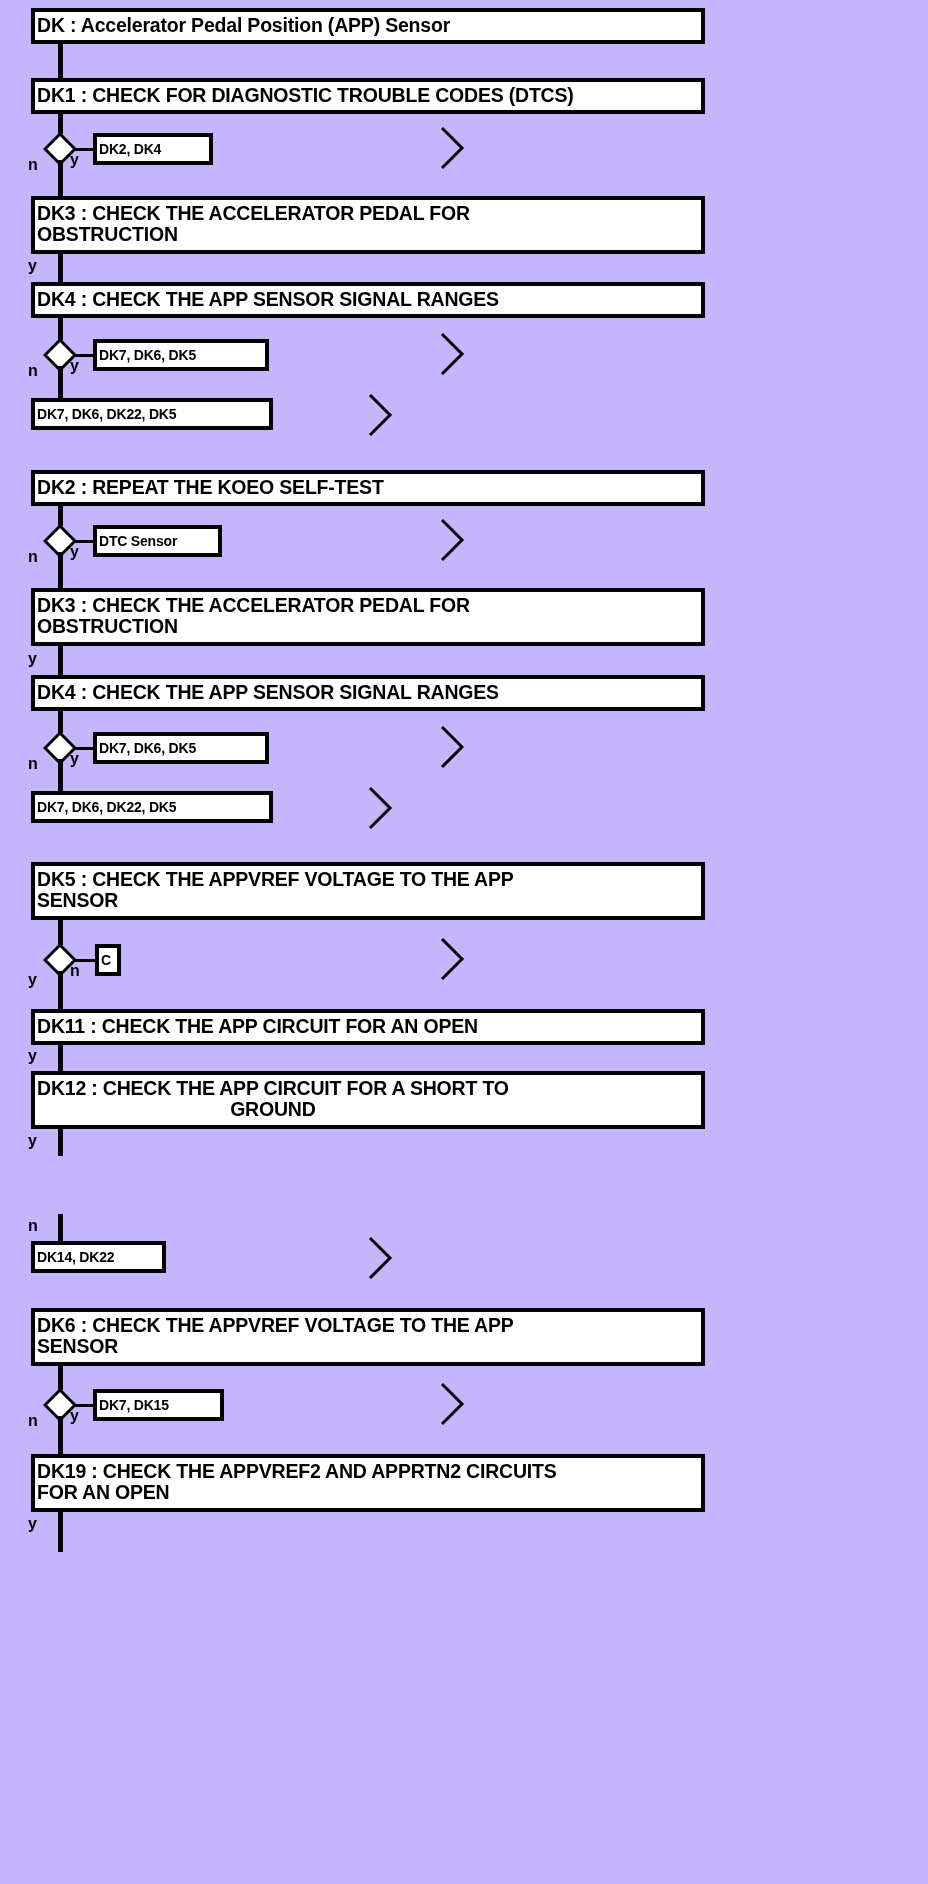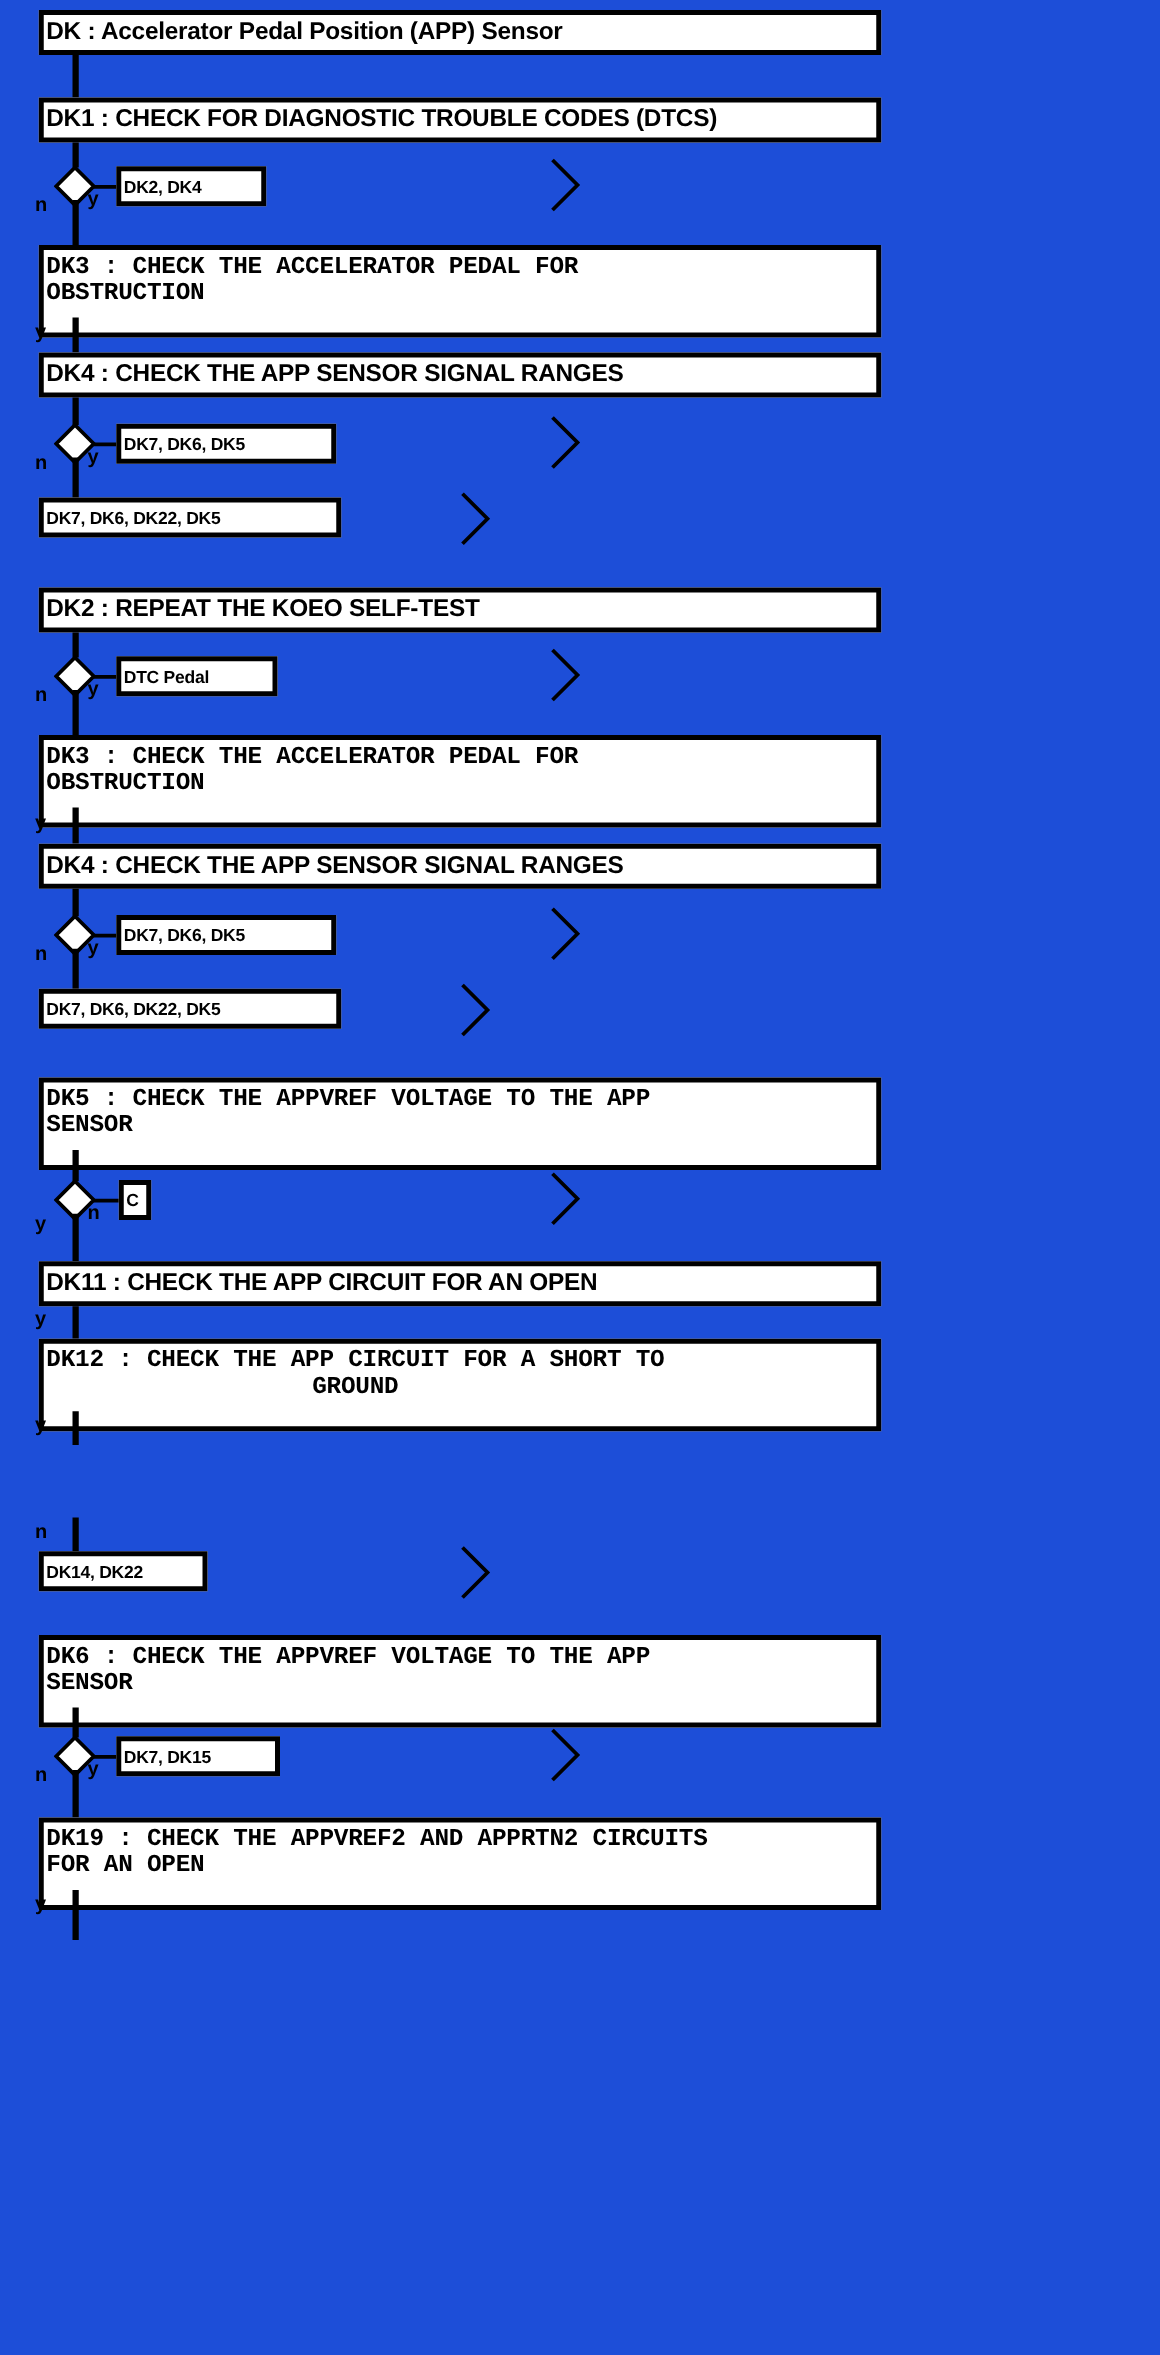--- a/index.html
+++ b/index.html
@@ -5,21 +5,21 @@
 <style>
   html,body{margin:0;padding:0;background:#ffffff;}
   body{
     font-family:"Liberation Sans","DejaVu Sans",sans-serif;
     -webkit-font-smoothing:none;
   }
   #page{
     position:relative;
     width:928px;
     height:1884px;
-    background:#1d4ed8;
+    background:#c4b5fd;
     overflow:hidden;
   }
 
   
   .step{
     position:absolute;
     left:31px;
     width:674px;
     box-sizing:border-box;
     border:4px solid #000;
@@ -30,21 +30,21 @@
   .step .txt{
     font-size:19.5px;
     font-weight:bold;
     line-height:21px;
     letter-spacing:-0.2px;
     color:#000;
     padding:3px 0 3px 2px;
     white-space:pre-line;
   }
   .step.h1{height:36px;}
-  .step.h2{height:74px;font-family:Liberation Mono, monospace;}
+  .step.h2{height:58px;}
 
   
   .refbox{
     position:absolute;
     box-sizing:border-box;
     border:4px solid #000;
     background:#fff;
     height:32px;
     display:flex;
     align-items:center;
@@ -174,21 +174,21 @@
   </div>
   <div class="vline" style="left:58px; top:506px; height:20px;"></div>
 
   <div class="diamond" style="left:43px; top:524px;">
     <svg width="34" height="34" viewBox="0 0 34 34">
         <polygon points="17,2 32,17 17,32 2,17" fill="#fff" stroke="#000" stroke-width="3"></polygon>
       </svg>
   </div>
   <div class="hline" style="left:75px; top:540px; width:20px;"></div>
   <div class="refbox" style="left:93px; top:525px; width:129px;">
-    <span class="txt">DTC Pedal</span>
+    <span class="txt">DTC Sensor</span>
   </div>
   <div class="chev" style="left:434px; top:517px;">
     <svg width="36" height="46" viewBox="0 0 36 46">
         <polyline points="8,3 28,23 8,43" fill="none" stroke="#000" stroke-width="3"></polyline>
       </svg>
   </div>
   <div class="blabel" style="left:28px; top:549px;">n</div>
   <div class="blabel" style="left:70px; top:544px;">y</div>
   <div class="vline" style="left:58px; top:552px; height:36px;"></div>
 

